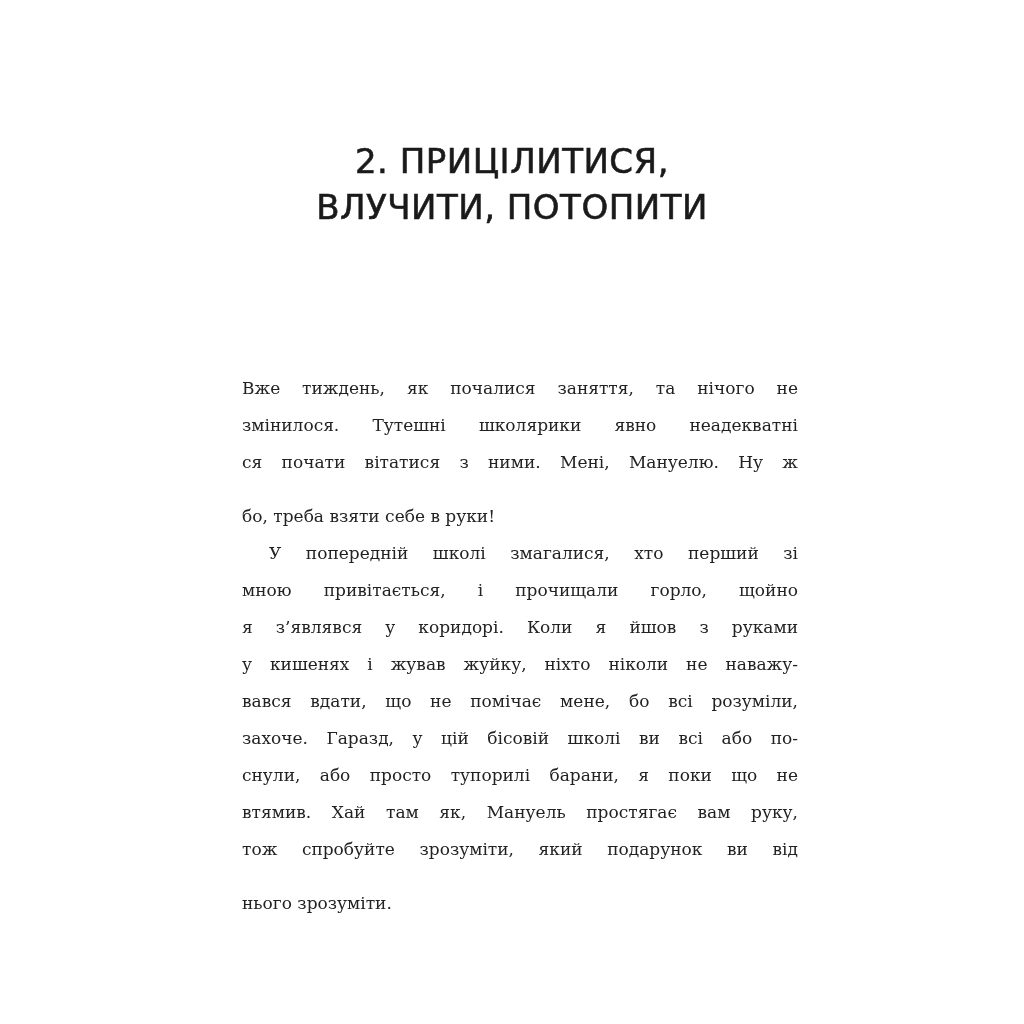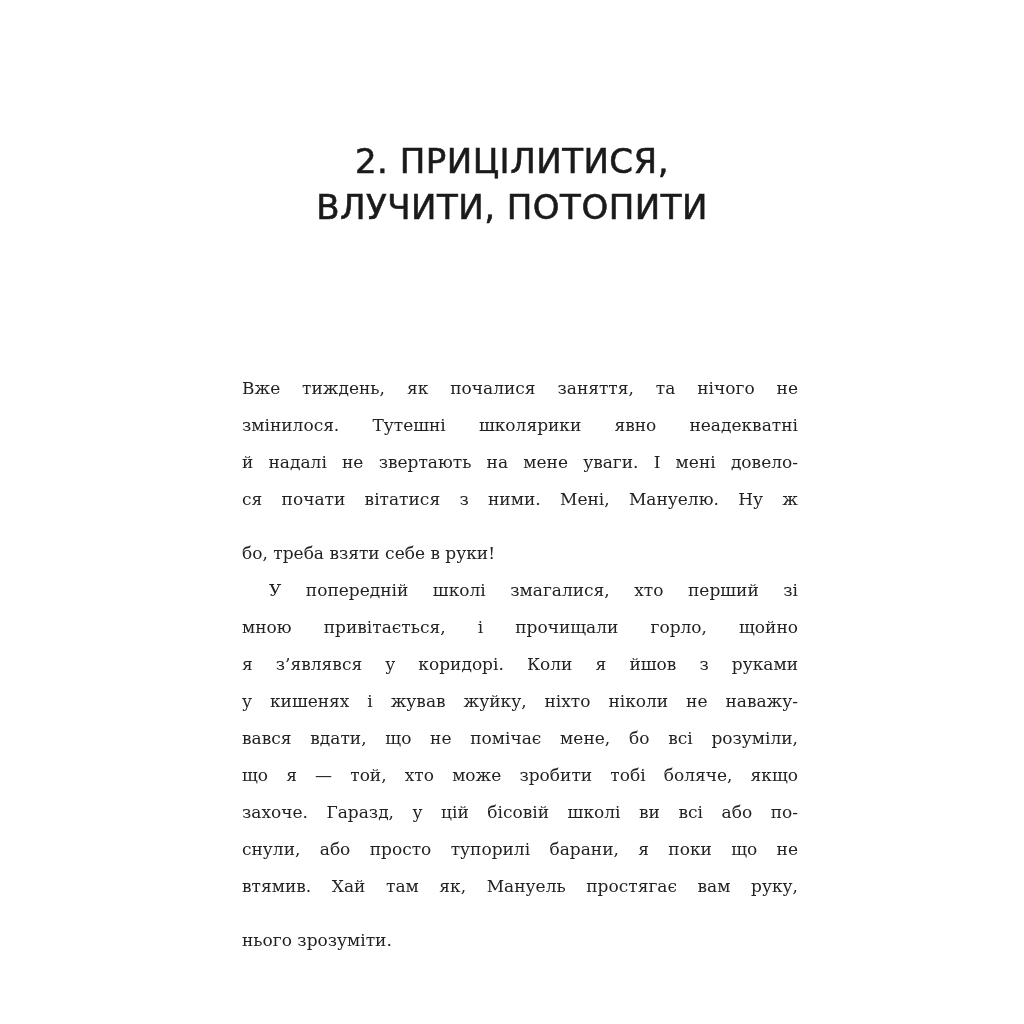--- a/index.html
+++ b/index.html
@@ -73,31 +73,30 @@
 
   <h1 class="chapter-title">
     <span class="line">2. ПРИЦІЛИТИСЯ,</span>
     <span class="line">ВЛУЧИТИ, ПОТОПИТИ</span>
   </h1>
 
   <div class="body-text">
     <div>
       <span class="line">Вже тиждень, як почалися заняття, та нічого не</span>
       <span class="line">змінилося. Тутешні школярики явно неадекватні</span>
-      <span class="line">й надалі не звертають на мене уваги. І мені довело-</span>
       <span class="line">ся почати вітатися з ними. Мені, Мануелю. Ну ж</span>
       <span class="line last">бо, треба взяти себе в руки!</span>
     </div>
     <div>
       <span class="line indent">У попередній школі змагалися, хто перший зі</span>
       <span class="line">мною привітається, і прочищали горло, щойно</span>
       <span class="line">я з’являвся у коридорі. Коли я йшов з руками</span>
       <span class="line">у кишенях і жував жуйку, ніхто ніколи не наважу-</span>
       <span class="line">вався вдати, що не помічає мене, бо всі розуміли,</span>
-      <span class="line">що я — той, хто може зробити тобі боляче, якщо</span>
       <span class="line">захоче. Гаразд, у цій бісовій школі ви всі або по-</span>
       <span class="line">снули, або просто тупорилі барани, я поки що не</span>
       <span class="line">втямив. Хай там як, Мануель простягає вам руку,</span>
+      <span class="line">тож спробуйте зрозуміти, який подарунок ви від</span>
       <span class="line last">нього зрозуміти.</span>
     </div>
   </div>
 
 </div>
 
 </body></html>

